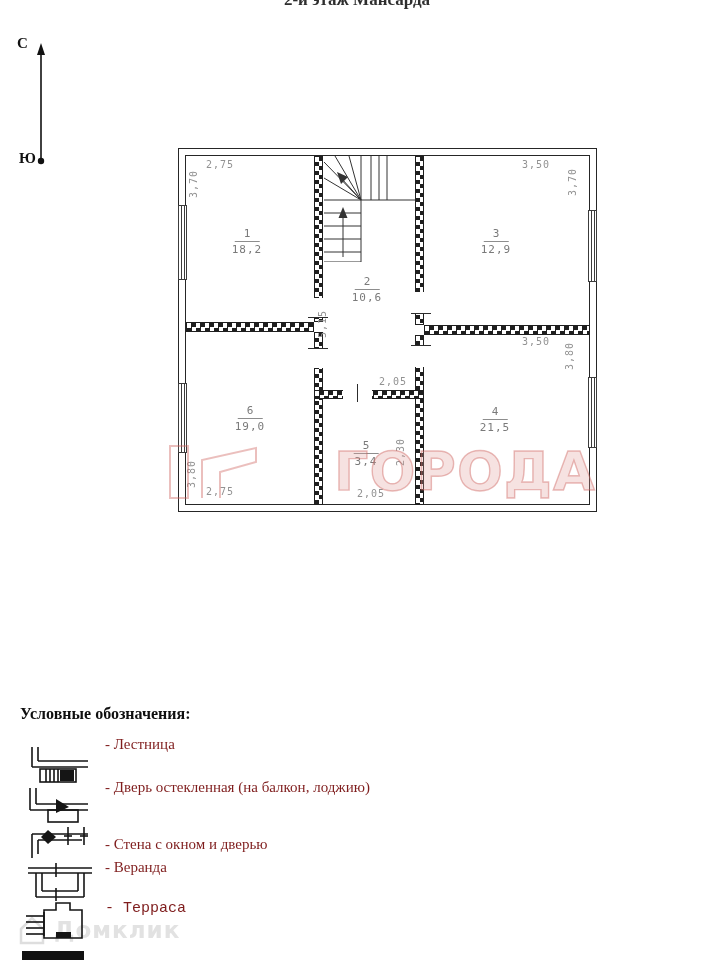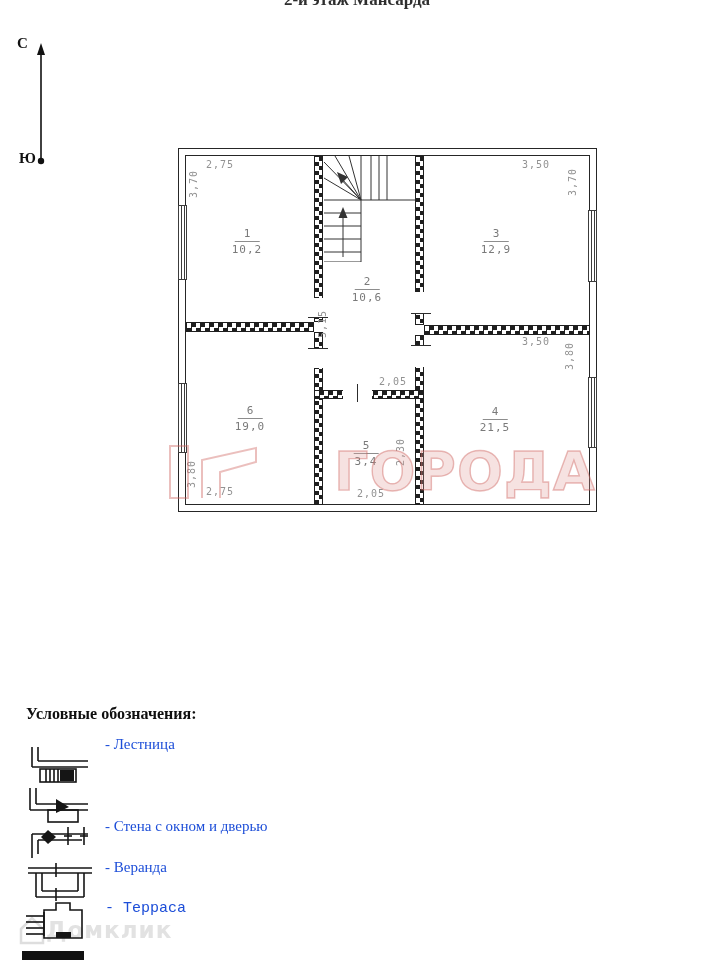--- a/index.html
+++ b/index.html
@@ -42,32 +42,32 @@
 
   
   .dim{position:absolute;color:#929292;font:10px "DejaVu Sans Mono",monospace;letter-spacing:1px;z-index:4;}
   .dimv{writing-mode:vertical-rl;transform:rotate(180deg);}
 
   
   .scale{position:absolute;left:165px;top:530px;width:414px;text-align:center;
          font:20px "DejaVu Sans Mono",monospace;color:#4b4b4b;letter-spacing:3px;}
 
   
-  .legend-header{position:absolute;left:20px;top:705px;font:bold 16px "Liberation Serif",serif;color:#0f0f0f;margin-left:6px;}
-  .legend-label{position:absolute;left:105px;font:15px "Liberation Serif",serif;color:#1d4ed8;z-index:2;}
+  .legend-header{position:absolute;left:20px;top:705px;font:bold 16px "Liberation Serif",serif;color:#0f0f0f;}
+  .legend-label{position:absolute;left:105px;font:15px "Liberation Serif",serif;color:#7f1d1d;z-index:2;}
   .legend-icon{position:absolute;left:22px;z-index:2;}
   .partition-bar{position:absolute;left:22px;top:951px;width:62px;height:9px;background:#111;z-index:2;}
 
   
   .wm-gorod-text{position:absolute;left:334px;top:440px;z-index:5;
       font:700 54px "DejaVu Sans",sans-serif;letter-spacing:1px;
       color:rgba(224,160,156,0.30);-webkit-text-stroke:1.4px rgba(204,96,90,0.42);}
   .wm-gorod-logo{position:absolute;left:164px;top:436px;z-index:5;}
   .wm-domclick{position:absolute;left:18px;top:914px;z-index:1;display:flex;align-items:center;}
-  .wm-domclick-text{font:bold 23px "DejaVu Sans",sans-serif;color:#e2e2e2;margin-left:0;letter-spacing:1px;}
+  .wm-domclick-text{font:bold 23px "DejaVu Sans",sans-serif;color:#e2e2e2;margin-left:8px;letter-spacing:1px;}
 </style>
 </head>
 <body>
 
 <div class="page">
 
   <div class="title">2-й этаж Мансарда</div>
 
   <span class="compass-n">С</span>
   <svg class="compass-arrow" width="16" height="126" viewBox="0 0 16 126">
@@ -125,21 +125,21 @@
         <line x1="37" y1="44" x2="91" y2="44"></line>
         <line x1="19" y1="101" x2="19" y2="58"></line>
         <line x1="37" y1="44" x2="18" y2="23"></line>
       </g>
       <polygon points="19,51 14.5,62 23.5,62" fill="#333"></polygon>
       <polygon points="13,16 24,21 17,28" fill="#333"></polygon>
     </svg>
 
     <div class="room-label" style="left:247px;top:227px;">
       <span class="num">1</span>
-      <span class="area">10,2</span>
+      <span class="area">18,2</span>
     </div>
     <div class="room-label" style="left:367px;top:275px;">
       <span class="num">2</span>
       <span class="area">10,6</span>
     </div>
     <div class="room-label" style="left:496px;top:227px;">
       <span class="num">3</span>
       <span class="area">12,9</span>
     </div>
     <div class="room-label" style="left:495px;top:405px;">
@@ -196,35 +196,36 @@
   <svg class="legend-icon" style="top:784px;" width="78" height="45" viewBox="0 0 78 45">
     <g stroke="#151515" stroke-width="1.6" fill="none">
       <path d="M8,4 V26"></path>
         <path d="M14,4 V20"></path>
       <path d="M8,26 H66"></path>
         <path d="M14,20 H66"></path>
       <rect x="26" y="26" width="30" height="12"></rect>
     </g>
     <polygon points="34,15 47,23 34,29" fill="#151515"></polygon>
   </svg>
+  <span class="legend-label" style="top:779px;">- Дверь остекленная (на балкон, лоджию)</span>
 
   <svg class="legend-icon" style="top:822px;" width="78" height="40" viewBox="0 0 78 40">
     <g stroke="#151515" stroke-width="1.6" fill="none">
       <path d="M10,12 H66"></path>
         <path d="M16,18 H60"></path>
       <path d="M10,12 V36"></path>
         <path d="M16,18 V32"></path>
       <path d="M46,5 V23"></path>
         <path d="M42,14 H50"></path>
       <path d="M62,5 V23"></path>
         <path d="M58,14 H66"></path>
     </g>
     <polygon points="26,8 34,15 26,22 19,15" fill="#151515"></polygon>
   </svg>
-  <span class="legend-label" style="top:818px;">- Стена с окном и дверью</span>
+  <span class="legend-label" style="top:836px;">- Стена с окном и дверью</span>
 
   <svg class="legend-icon" style="top:860px;" width="78" height="46" viewBox="0 0 78 46">
     <g stroke="#151515" stroke-width="1.6" fill="none">
       <path d="M6,8 H70"></path>
         <path d="M6,13 H70"></path>
       <path d="M14,13 V37"></path>
         <path d="M20,13 V31"></path>
       <path d="M62,13 V37"></path>
         <path d="M56,13 V31"></path>
       <path d="M14,37 H62"></path>

